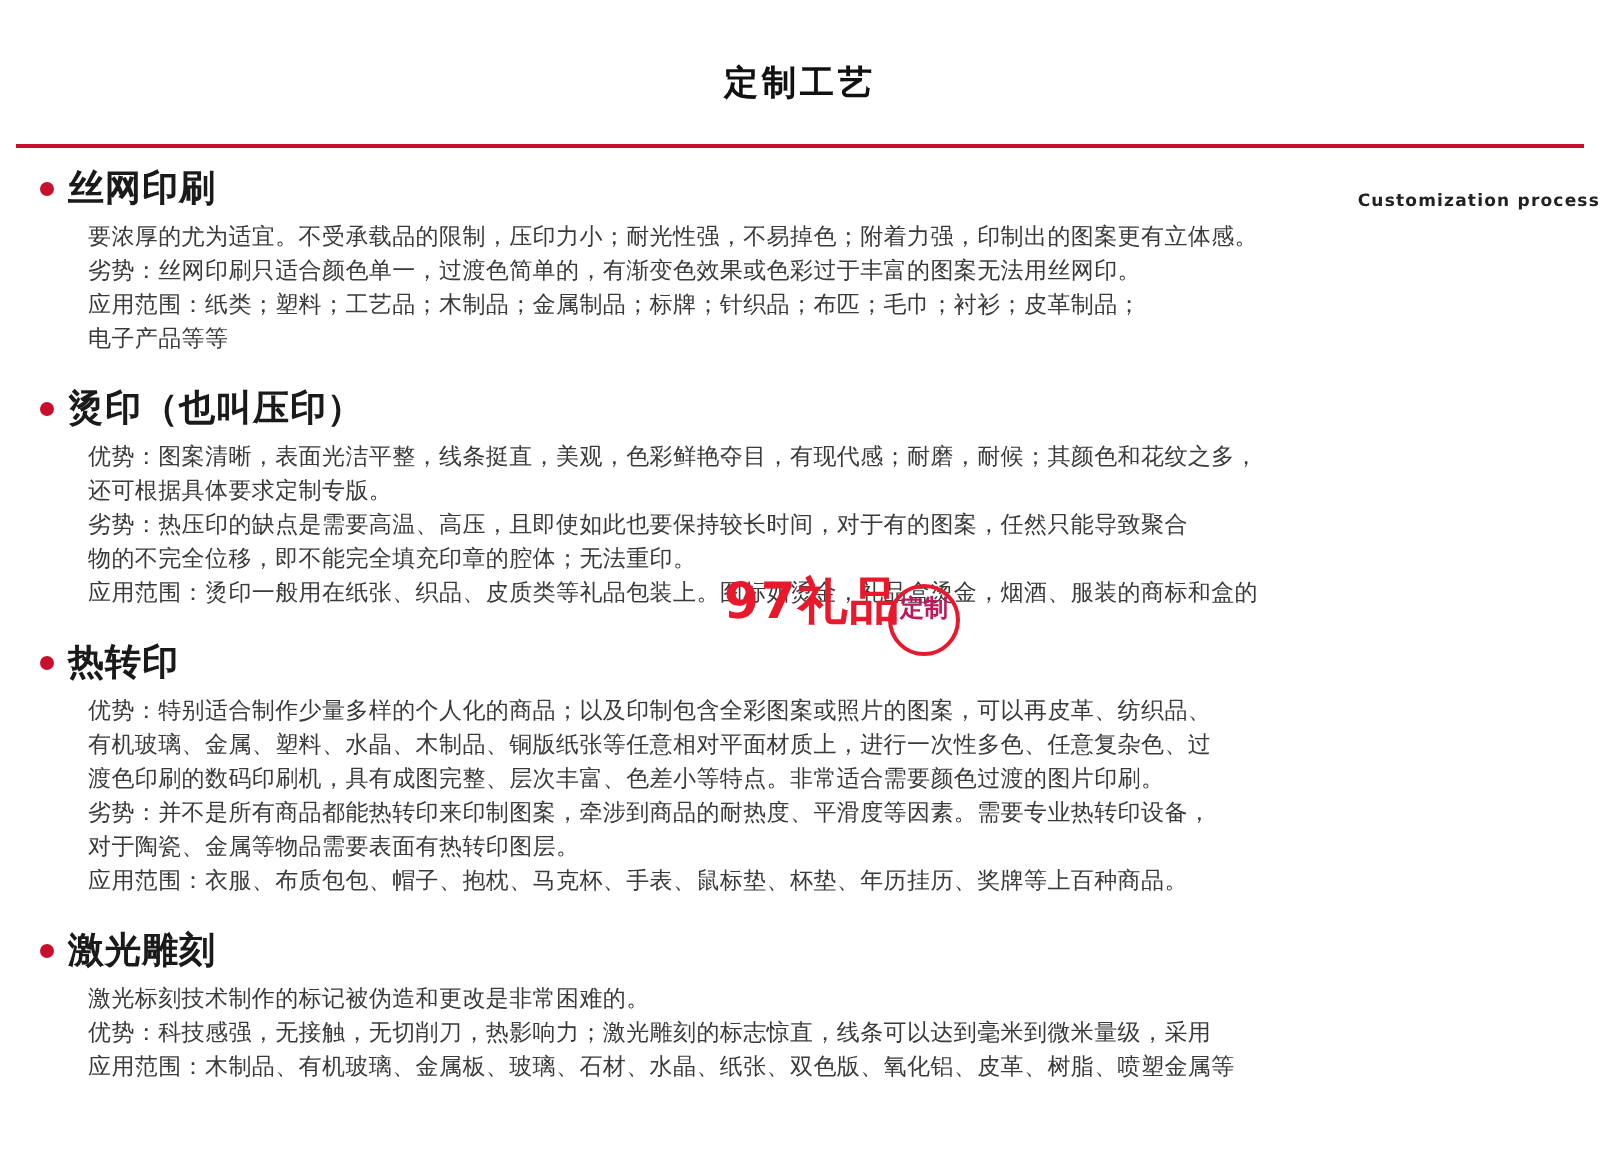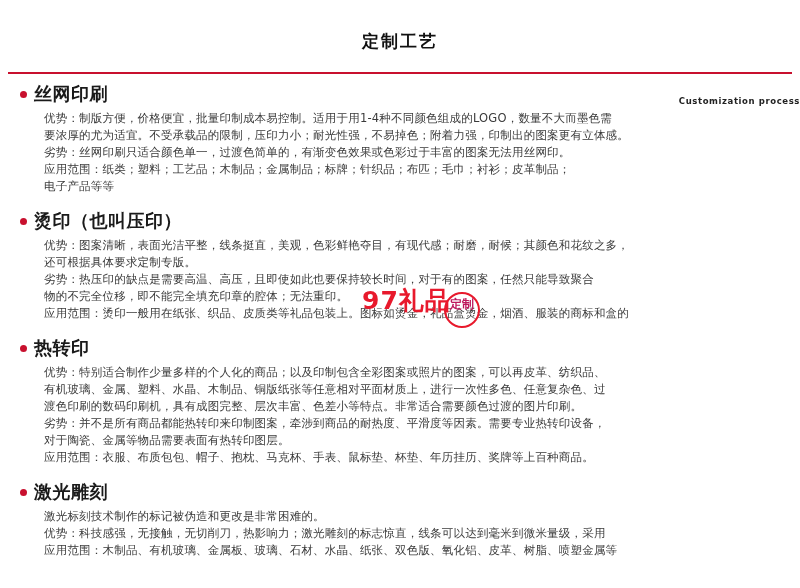--- a/index.html
+++ b/index.html
@@ -138,21 +138,20 @@
   </div>
 
   <div class="content">
 
     <div class="section">
       <div class="sec-head">
         <span class="bullet"></span>
         <span class="sec-title">丝网印刷</span>
       </div>
       <div class="sec-body">
-        <div class="line">优势：制版方便，价格便宜，批量印制成本易控制。适用于用1-4种不同颜色组成的LOGO，数量不大而墨色需</div>
         <div class="line">要浓厚的尤为适宜。不受承载品的限制，压印力小；耐光性强，不易掉色；附着力强，印制出的图案更有立体感。</div>
         <div class="line">劣势：丝网印刷只适合颜色单一，过渡色简单的，有渐变色效果或色彩过于丰富的图案无法用丝网印。</div>
         <div class="line">应用范围：纸类；塑料；工艺品；木制品；金属制品；标牌；针织品；布匹；毛巾；衬衫；皮革制品；</div>
         <div class="line">电子产品等等</div>
       </div>
     </div>
 
     <div class="section">
       <div class="sec-head">
         <span class="bullet"></span>

